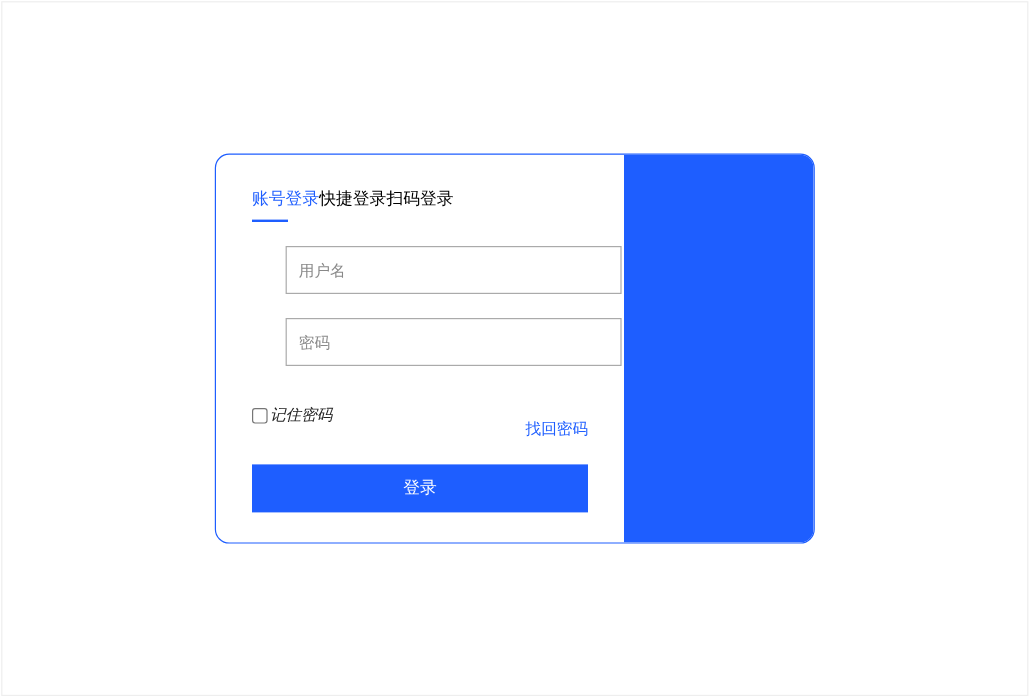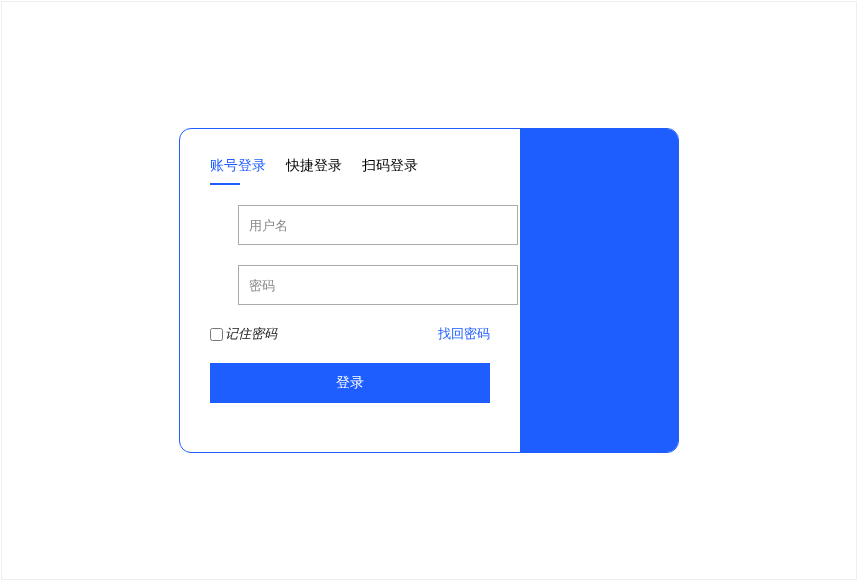--- a/index.html
+++ b/index.html
@@ -35,21 +35,20 @@
     .form-area {
       width: 340px;
       padding: 28px 30px 0 30px;
     }
     .accent-area {
       flex: 1;
       background: #1E5EFF;
     }
     .tabs {
       display: flex;
-      gap: 20px;
       font-size: 14px;
       margin-bottom: 12px;
     }
     .tab {
       color: #000000;
       cursor: pointer;
       position: relative;
       padding-bottom: 10px;
     }
     .tab.active {
@@ -96,20 +95,21 @@
       width: 13px;
       height: 13px;
     }
     .remember-left label {
       color: #222;
       font-style: italic;
     }
     .forgot {
       color: #1E5EFF;
       cursor: pointer;
+      margin-top: 24px;
     }
     .login-btn {
       margin-top: 20px;
       width: 100%;
       height: 40px;
       background: #1E5EFF;
       color: #fff;
       border: none;
       font-size: 14px;
       cursor: pointer;

